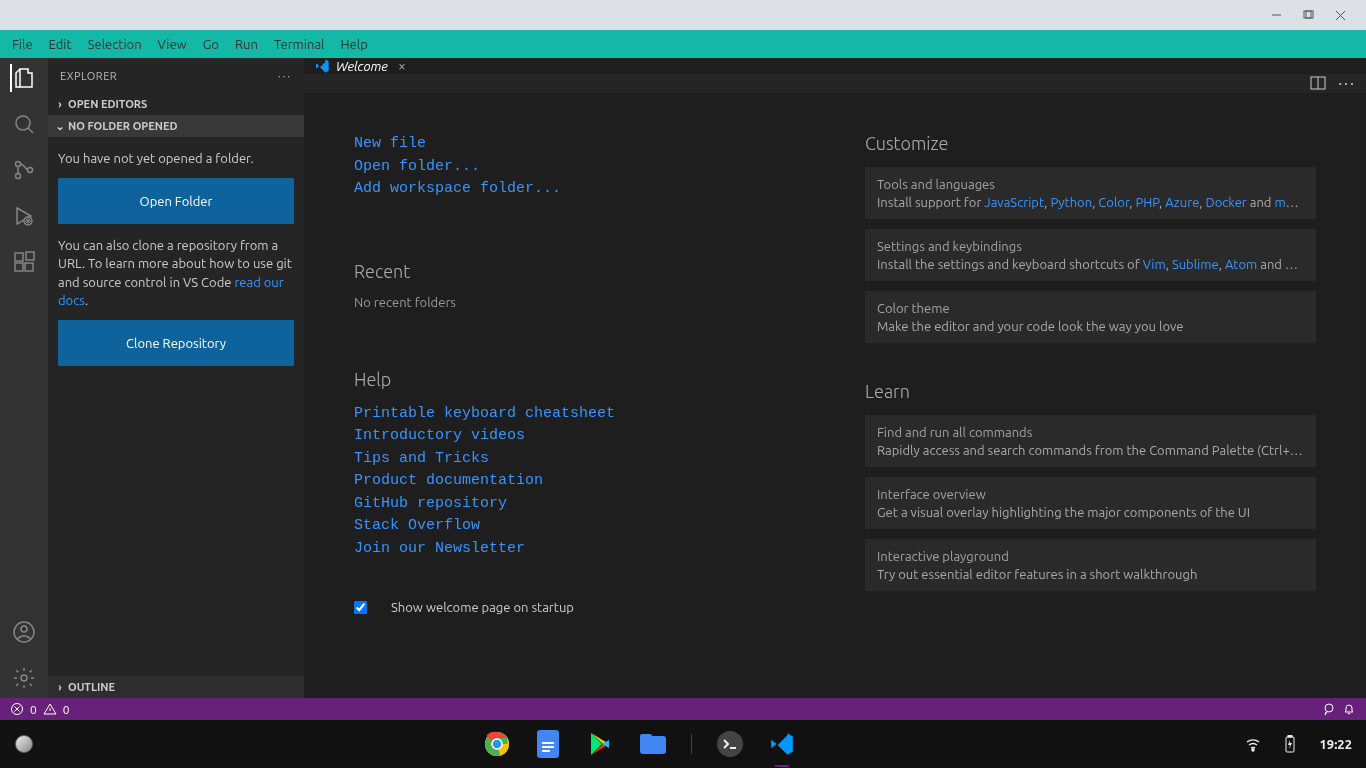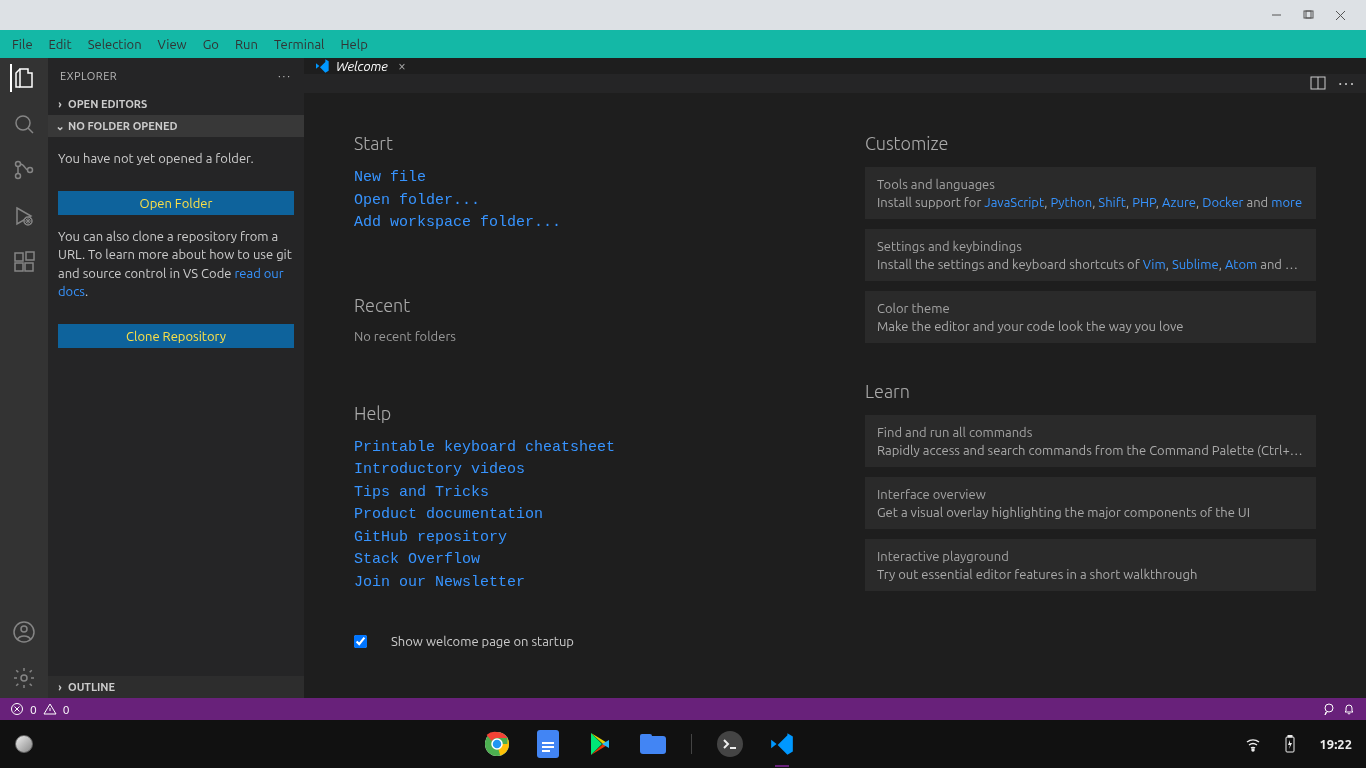--- a/index.html
+++ b/index.html
@@ -15,21 +15,21 @@
 .activity .ai.active { color:#fff; }
 .activity .ai.active::before { content:""; position:absolute; left:0; width:2px; height:28px; background:#fff; }
 .activity .ai { position:relative; }
 .sidebar { width:256px; background:#252526; display:flex; flex-direction:column; }
 .side-title { height:35px; display:flex; align-items:center; justify-content:space-between; padding:0 12px; color:#bbb; font-size:11px; letter-spacing:.5px; }
 .side-sec { height:22px; display:flex; align-items:center; padding:0 4px; background:#2d2d2d00; font-size:11px; font-weight:700; color:#ccc; cursor:pointer; }
 .side-sec.dark { background:#383838; }
 .chev { width:16px; display:inline-block; text-align:center; color:#ccc; }
 .side-body { padding:12px 10px; font-size:13px; color:#ccc; flex:1; overflow:hidden; }
 .side-body p { line-height:1.4; margin-bottom:8px; }
-.btn { display:block; width:100%; background:#0e639c; color:#fde047; text-align:center; padding:5px 0; font-size:13px; cursor:pointer; border:none; margin:24px 0 12px; }
+.btn { display:block; width:100%; background:#0e639c; color:#ffffff; text-align:center; padding:16px 0; font-size:13px; cursor:pointer; border:none; margin:11px 0 12px; }
 .link { color:#3794ff; cursor:pointer; }
 .editor { flex:1; background:#1e1e1e; display:flex; flex-direction:column; }
 .tabbar { height:35px; background:#252526; display:flex; align-items:stretch;flex-direction:column; }
 .tab { display:flex; align-items:center; background:#1e1e1e; padding:0 10px; font-size:13px; color:#fff; gap:6px; }
 .tab .vsicon { width:16px; height:16px; }
 .tab .x { color:#aaa; font-size:14px; margin-left:4px; }
 .tabbar-right { margin-left:auto; display:flex; align-items:center; gap:12px; padding:0 10px; color:#ccc; }
 .welcome { flex:1; display:flex; padding:40px 50px 20px; gap:60px; overflow:hidden; }
 .col { flex:1; min-width:0; }
 .wh { font-size:18px; font-weight:300; color:#cccccccc; margin-bottom:14px; }
@@ -182,21 +182,20 @@
               <rect x="1" y="2" width="14" height="12"></rect>
               <line x1="8" y1="2" x2="8" y2="14"></line>
             </svg>
           </span>
         <span style="letter-spacing:2px;">···</span>
       </div>
     </div>
 
     <div class="welcome">
       <div class="col">
-        <div class="wh">Start</div>
         <div class="wlist" id="start-links">
             <a class="link">New file</a>
             <a class="link">Open folder...</a>
             <a class="link">Add workspace folder...</a>
           </div>
         <div class="spacer"></div>
         <div class="wh">Recent</div>
         <div class="muted">No recent folders</div>
         <div class="spacer"></div>
         <div class="wh">Help</div>
@@ -212,21 +211,21 @@
         <div style="height:40px;"></div>
         <label class="chk">
             <input type="checkbox" checked="" style="">
             <span>Show welcome page on startup</span>
           </label>
       </div>
       <div class="col">
         <div class="wh">Customize</div>
         <div class="card">
           <div class="ct">Tools and languages</div>
-          <div class="cd" id="tools-line">Install support for <span class="link">JavaScript</span>, <span class="link">Python</span>, <span class="link">Shift</span>, <span class="link">PHP</span>, <span class="link">Azure</span>, <span class="link">Docker</span> and <span class="link">more</span></div>
+          <div class="cd" id="tools-line">Install support for <span class="link">JavaScript</span>, <span class="link">Python</span>, <span class="link">Color</span>, <span class="link">PHP</span>, <span class="link">Azure</span>, <span class="link">Docker</span> and <span class="link">more</span></div>
         </div>
         <div class="card">
           <div class="ct">Settings and keybindings</div>
           <div class="cd" id="settings-line">Install the settings and keyboard shortcuts of <span class="link">Vim</span>, <span class="link">Sublime</span>, <span class="link">Atom</span> and <span class="link">others</span></div>
         </div>
         <div class="card">
           <div class="ct">Color theme</div>
           <div class="cd">Make the editor and your code look the way you love</div>
         </div>
         <div style="height:28px;"></div>

